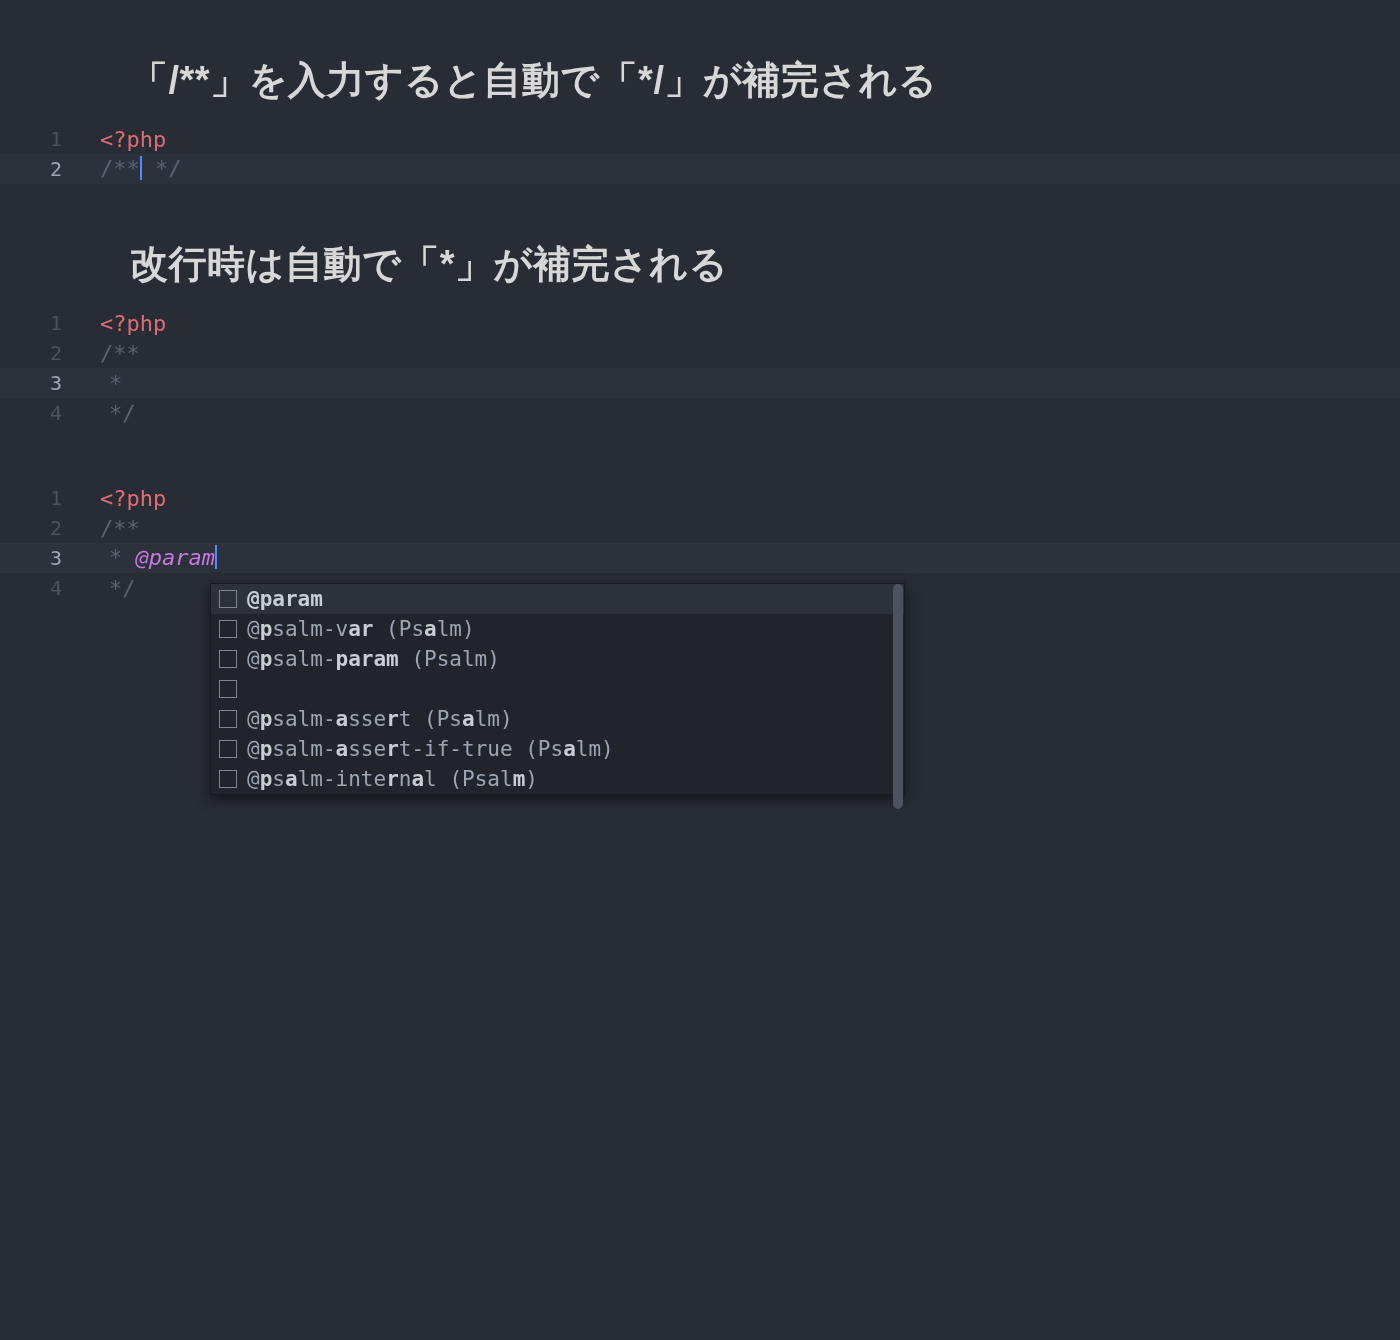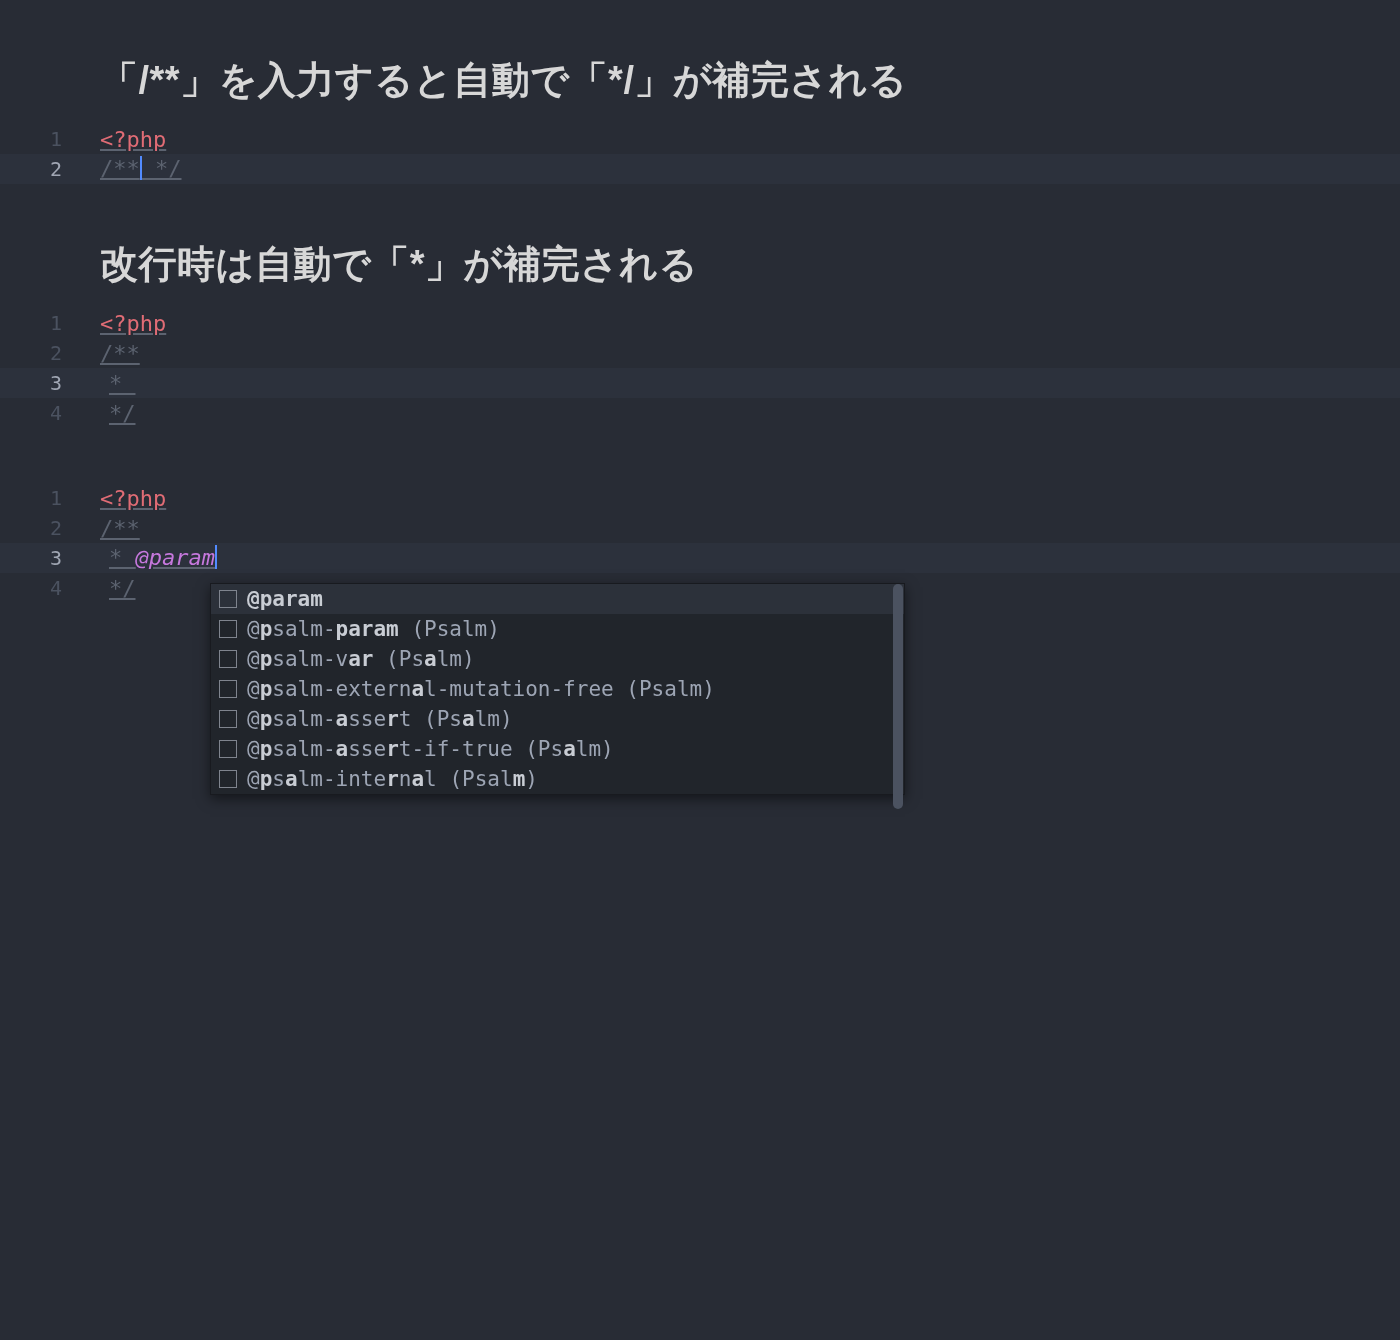--- a/index.html
+++ b/index.html
@@ -13,20 +13,21 @@
   .section {
     padding-top: 55px;
   }
   .heading {
     color: #d7d7d7;
     font-size: 38px;
     font-weight: 700;
     padding-left: 100px;
     padding-bottom: 18px;
     letter-spacing: 0.5px;
+    margin-left: 30px;
   }
   .editor {
     position: relative;
   }
   .line {
     display: flex;
     align-items: center;
     height: 30px;
     font-family: "Menlo", "Consolas", monospace;
     font-size: 22px;
@@ -41,21 +42,20 @@
     color: #4b5260;
     font-size: 20px;
     user-select: none;
   }
   .line.active .gutter {
     color: #a0a6b3;
   }
   .code {
     white-space: pre;
     color: #5c6370;
-    text-decoration: underline;
   }
   .tok-php { color: #e06c75; }
   .tok-comment { color: #5c6370; }
   .tok-doctag { color: #c678dd; font-style: italic; }
   .cursor {
     display: inline-block;
     width: 2px;
     height: 24px;
     background: #528bff;
     vertical-align: middle;
@@ -173,29 +173,28 @@
           <div class="gutter">4</div>
           <div class="code"><span class="indent-guide"></span><span class="tok-comment">*/</span></div>
         </div>
         <div class="ac">
           <div class="ac-row sel">
             <span class="ac-icon"></span>
             <span class="ac-text"><b>@param</b></span>
           </div>
           <div class="ac-row">
             <span class="ac-icon"></span>
+            <span class="ac-text"><span>@</span><b>p</b><span>salm-v</span><b>ar</b><span> (Ps</span><b>a</b><span>lm)</span></span>
+          </div>
+          <div class="ac-row">
+            <span class="ac-icon"></span>
             <span class="ac-text"><span>@</span><b>p</b><span>salm-</span><b>param</b><span> (Psalm)</span></span>
           </div>
           <div class="ac-row">
             <span class="ac-icon"></span>
-            <span class="ac-text"><span>@</span><b>p</b><span>salm-v</span><b>ar</b><span> (Ps</span><b>a</b><span>lm)</span></span>
-          </div>
-          <div class="ac-row">
-            <span class="ac-icon"></span>
-            <span class="ac-text"><span>@</span><b>p</b><span>salm-extern</span><b>a</b><span>l-mutation-free (Psalm)</span></span>
           </div>
           <div class="ac-row">
             <span class="ac-icon"></span>
             <span class="ac-text"><span>@</span><b>p</b><span>salm-</span><b>a</b><span>sse</span><b>r</b><span>t (Ps</span><b>a</b><span>lm)</span></span>
           </div>
           <div class="ac-row">
             <span class="ac-icon"></span>
             <span class="ac-text"><span>@</span><b>p</b><span>salm-</span><b>a</b><span>sse</span><b>r</b><span>t-if-true (Ps</span><b>a</b><span>lm)</span></span>
           </div>
           <div class="ac-row">

